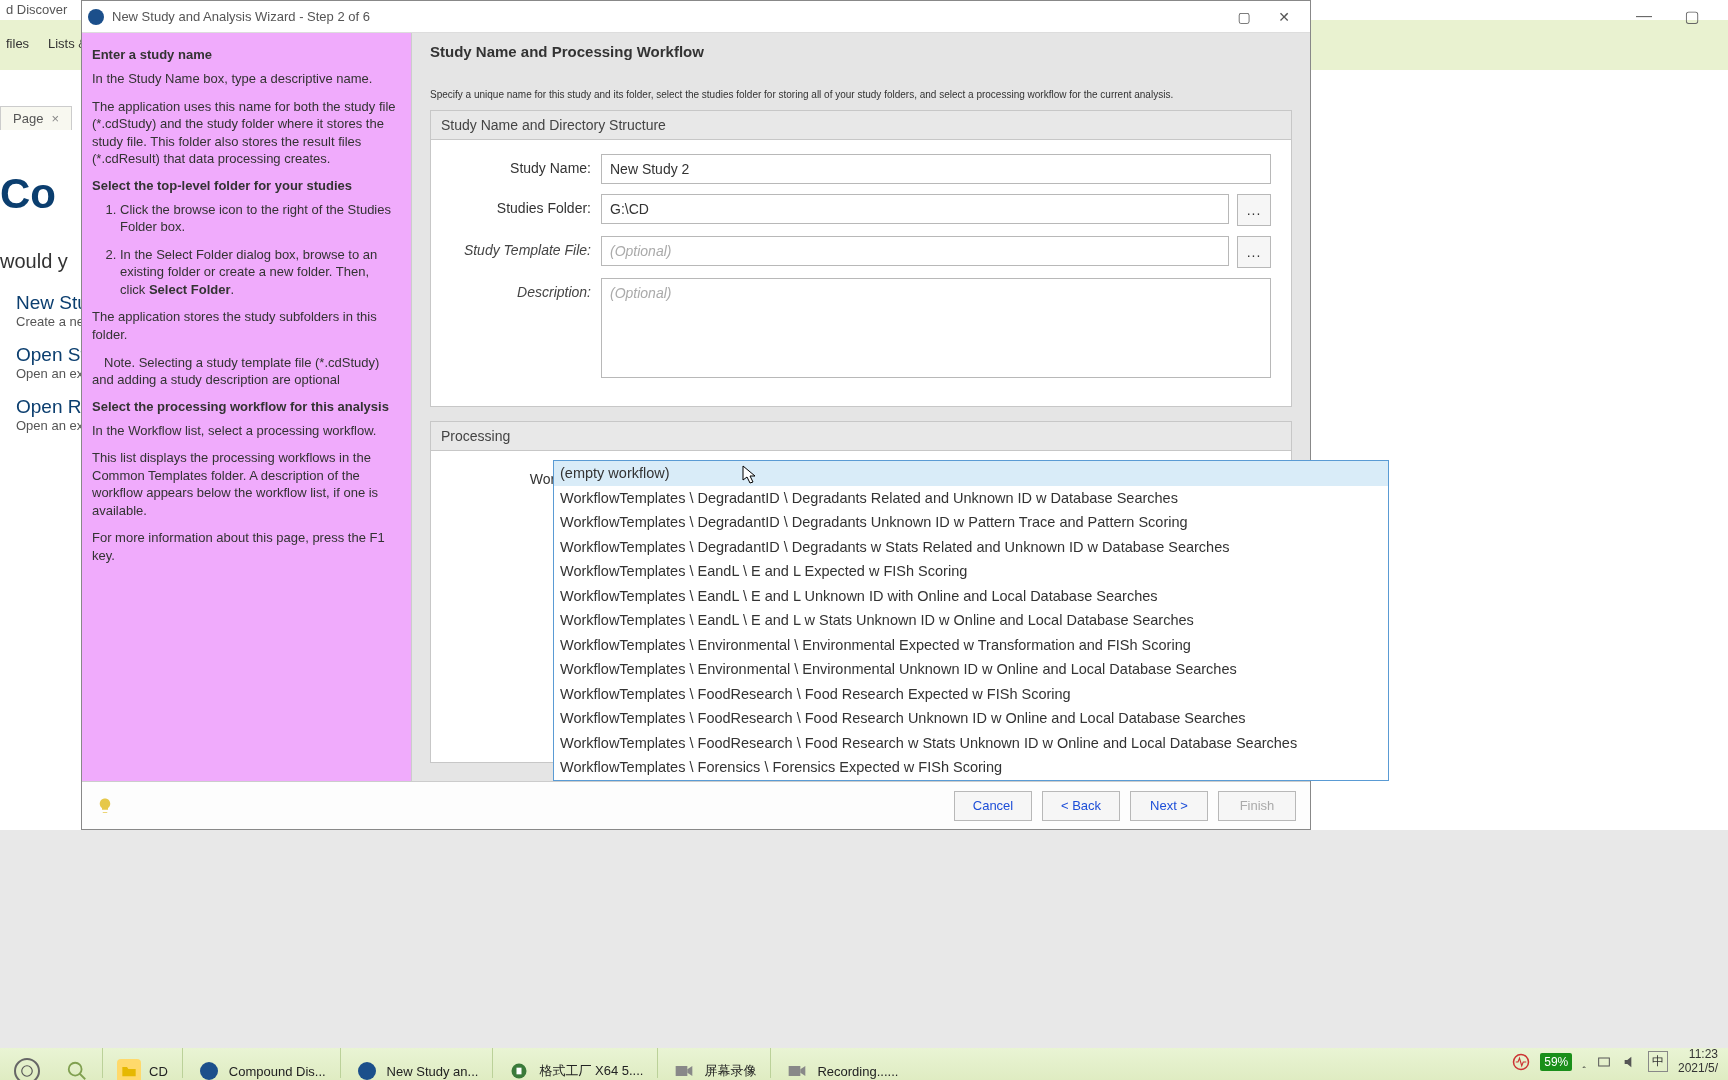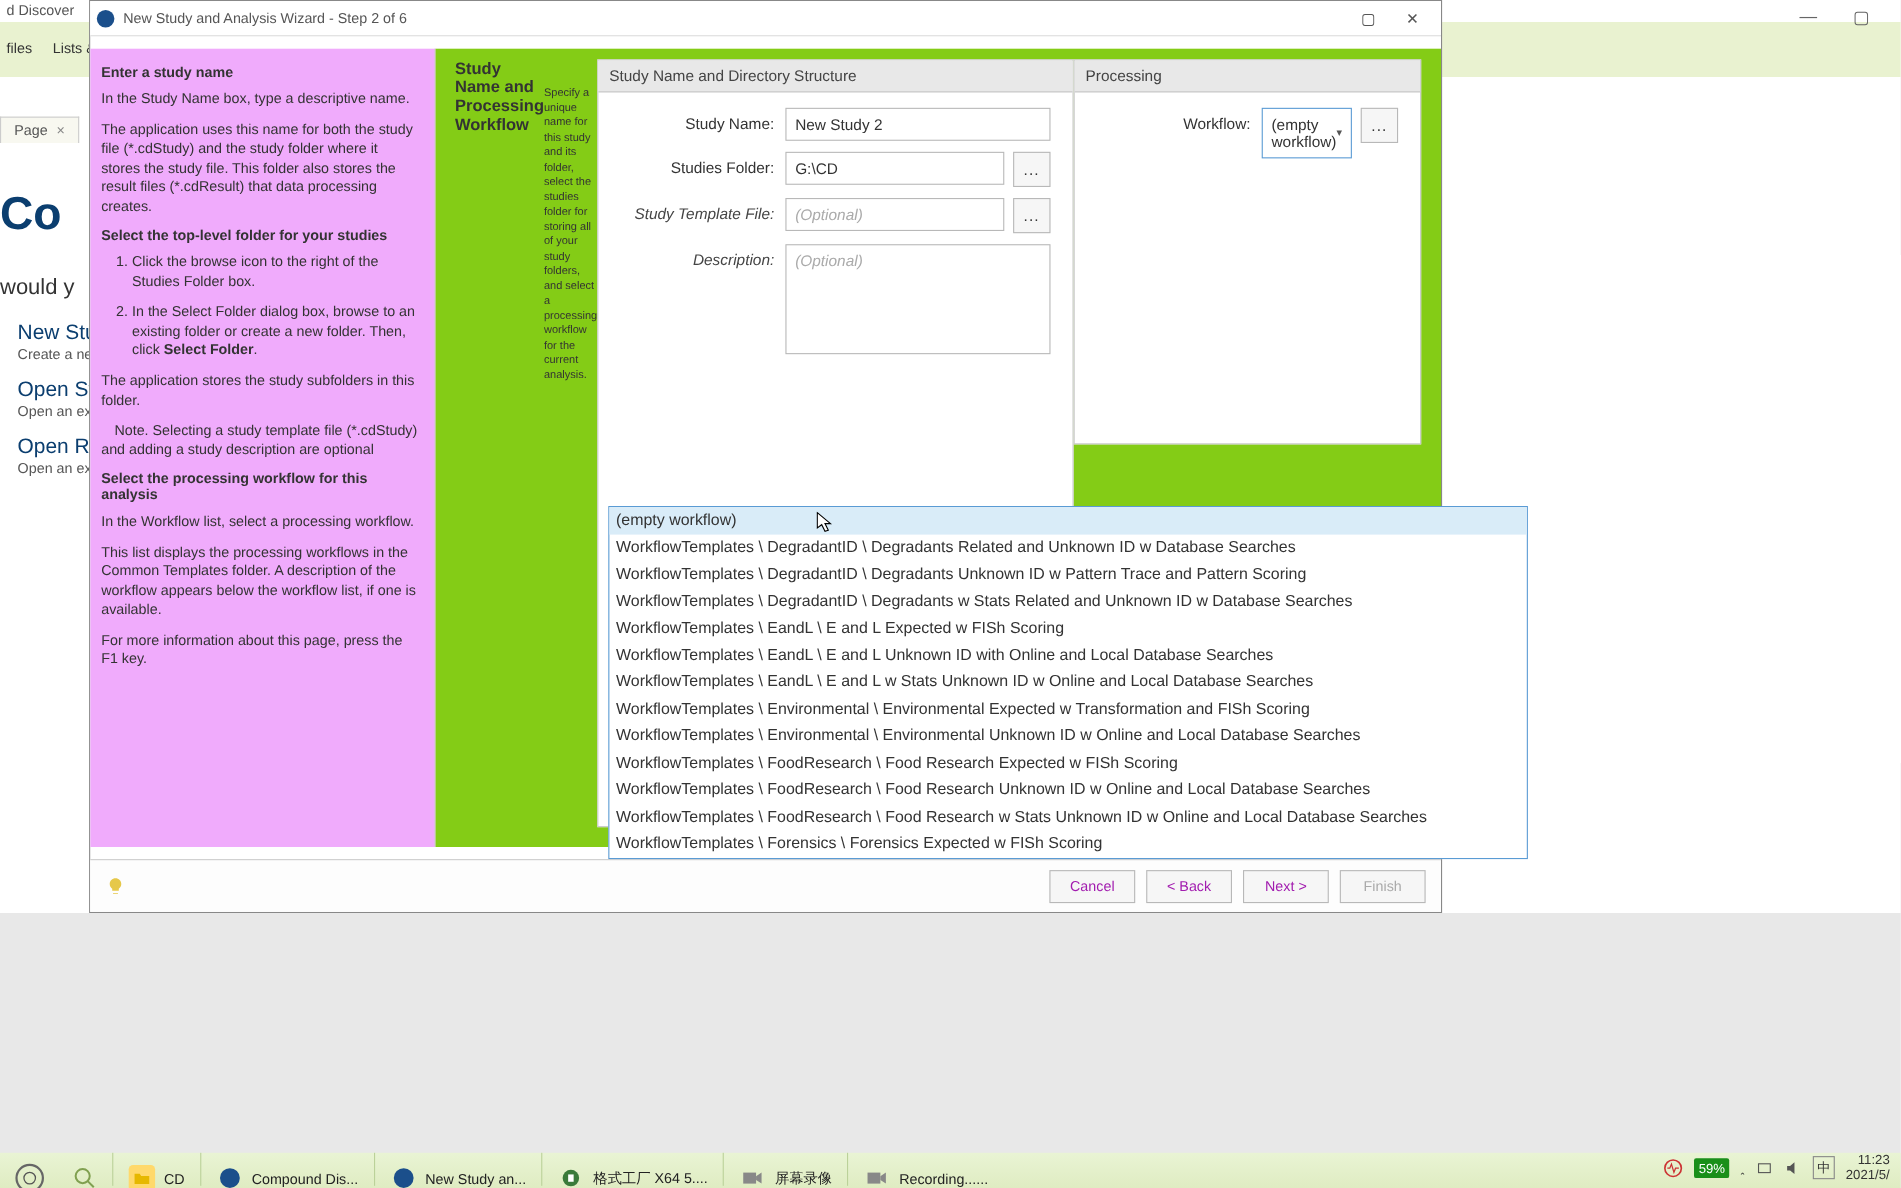--- a/index.html
+++ b/index.html
@@ -19,21 +19,21 @@
       padding:4px 12px; font-size:13px; color:#555;
       border:1px solid #ccc; border-bottom:none;
       display:flex; align-items:center; gap:8px;
     }
     .bg-tab .x { color:#888; cursor:pointer; }
 
     
     .dialog {
       position: absolute; left: 81px; top: 0; width: 1230px; height: 830px;
       background: #fff; border: 1px solid #888;
-      display: flex; flex-direction: column; gap: 11px;
+      display: flex; flex-direction: column;
     }
     .titlebar {
       height: 32px; display:flex; align-items:center; padding:0 6px;
       background:#fff; border-bottom:1px solid #ddd; color:#555;
     }
     .titlebar .icon {
       width:16px; height:16px; border-radius:50%; background:#1b4f8b; margin-right:8px;
       display:inline-block;
     }
     .titlebar .title { flex:1; }
@@ -49,21 +49,21 @@
       width: 330px; border-right:1px solid #ccc; padding:14px 14px 14px 10px;
       background:#f0abfc; overflow-y:auto;
     }
     .help-panel h4 { font-size:13px; font-weight:700; margin-bottom:8px; }
     .help-panel p { font-size:13px; margin-bottom:10px; line-height:1.35; }
     .help-panel ol { margin:6px 0 10px 28px; }
     .help-panel li { font-size:13px; margin-bottom:10px; line-height:1.35; }
     .note-label { font-weight:400;padding-left:12px; }
 
     
-    .content { flex:1; padding:10px 18px 4px 18px; background:#84cc16; display:flex; flex-direction:row; }
+    .content { flex:1; padding:10px 18px 4px 18px; background:#e5e5e5; display:flex; flex-direction:column; }
     .content h3 { font-size:15px; font-weight:700; margin-bottom:4px; }
     .content .subhead { font-size:10px; margin-bottom:8px; line-height:1.35;margin-top:24px; }
 
     .group {
       border:1px solid #c7c7c7; margin-bottom:14px; background:#fff;
     }
     .group-header {
       background:#e8e8e8; border-bottom:1px solid #c7c7c7;
       padding:6px 10px; font-size:14px; color:#444;
     }
@@ -119,21 +119,21 @@
     .footer {
       height: 48px; border-top:1px solid #ccc; display:flex; align-items:center;
       justify-content:flex-end; padding:0 14px; gap:10px; background:#fdfdfd;
     }
     .footer .hint-icon {
       margin-right:auto; width:18px; height:18px;
     }
     .wiz-btn {
       min-width:78px; height:30px; border:1px solid #b8b8b8; background:#f6f6f6;
       display:flex; align-items:center; justify-content:center; font-size:13px;
-      color:#a21caf;
+      color:#1d4ed8;
     }
     .wiz-btn.disabled { color:#aaa; }
 
     
     .taskbar {
       position:absolute; left:0; right:0; bottom:0; height:32px;
       background: linear-gradient(#e9f4d4,#dfecc2);
       display:flex; align-items:flex-start; z-index:50;
     }
     .tb-item {

